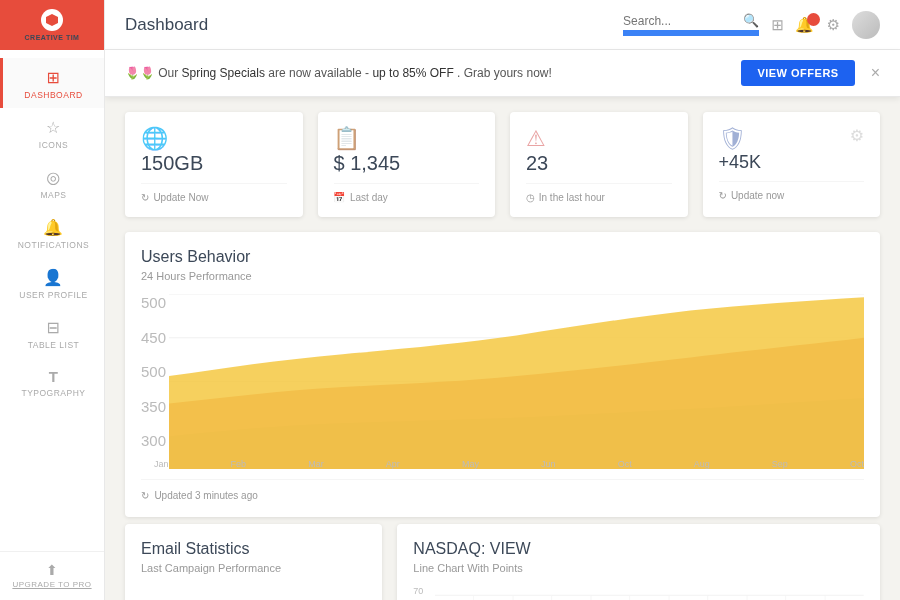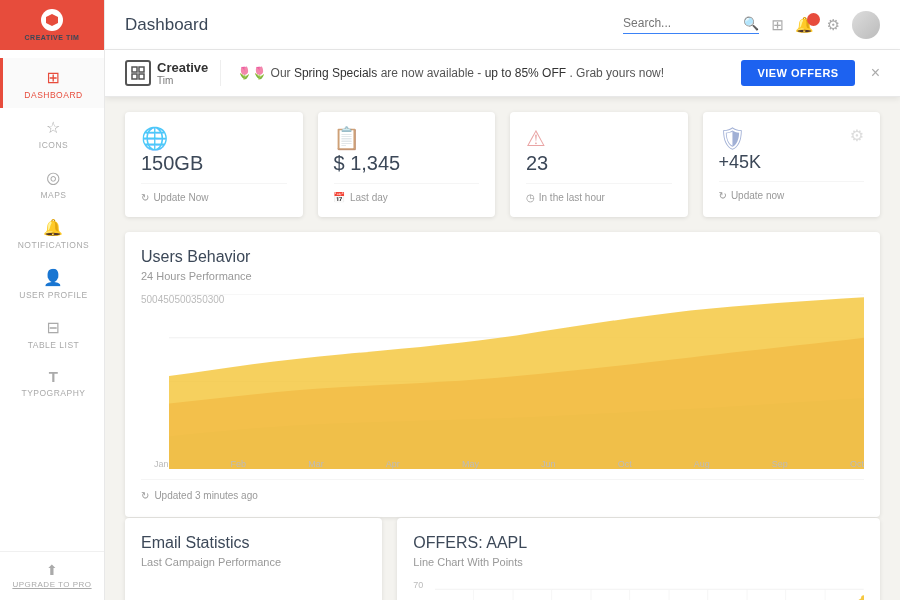--- a/index.html
+++ b/index.html
@@ -100,21 +100,21 @@
       justify-content: space-between;
       padding: 0 20px 0 20px;
       border-bottom: 1px solid #e8e8e8;
       flex-shrink: 0;
     }
     .header-title { font-size: 17px; font-weight: 300; color: #3c4858; }
     .header-right { display: flex; align-items: center; gap: 12px; }
     .search-container {
       display: flex;
       align-items: center;
-      border-bottom: 1px solid #3b82f6;
+      border-bottom: 6px solid #3b82f6;
       padding-bottom: 2px;
     }
     .search-input {
       border: none; outline: none; background: transparent;
       font-size: 12px; color: #999; width: 120px;
     }
     .search-icon { color: #aaa; font-size: 13px; }
     .header-icon { color: #aaa; font-size: 15px; cursor: pointer; position: relative; }
     .header-icon-badge {
       position: absolute; top: -3px; right: -5px;
@@ -211,35 +211,35 @@
       padding-top: 8px;
       margin-top: 2px;
     }
 
     
     .chart-card {
       background: white;
       border-radius: 4px;
       padding: 16px;
       box-shadow: 0 1px 4px rgba(0,0,0,0.1);
-      margin-bottom: 1px;
+      margin-bottom: 7px;
     }
     .chart-title { font-size: 16px; font-weight: 300; color: #3c4858; margin-bottom: 4px; }
     .chart-subtitle { font-size: 11px; color: #999; margin-bottom: 12px; }
 
     
     .area-chart-container {
       position: relative;
       height: 175px;
     }
     .area-chart-container svg { width: 100%; height: 100%; }
     .y-labels {
       position: absolute; left: 0; top: 0; bottom: 20px;
-      display: flex; justify-content: center;
-      font-size: 10px; color: #bbb;
+      display: flex; flex-direction: column; justify-content: space-between;
+      font-size: 15px; color: #bbb;
     }
     .x-labels {
       position: absolute; bottom: 0; left: 13px; right: 0;
       display: flex; justify-content: space-between;
       font-size: 9px; color: #bbb;
     }
     .chart-footer {
       display: flex; align-items: center; gap: 5px;
       font-size: 10px; color: #999;
       border-top: 1px solid #f5f5f5;
@@ -334,34 +334,20 @@
       <div class="header-icon" style="position:relative;">
         🔔
         <span class="header-icon-badge"></span>
       </div>
       <div class="header-icon">⚙</div>
       <div class="avatar-small"></div>
     </div>
   </div>
 
   <div id="notification-banner">
-    <div class="banner-logo">
-      <div class="banner-logo-box">
-        <svg width="14" height="14" viewBox="0 0 14 14">
-            <rect x="1" y="1" width="5" height="5" fill="none" stroke="#555" stroke-width="1.5"></rect>
-            <rect x="8" y="1" width="5" height="5" fill="none" stroke="#555" stroke-width="1.5"></rect>
-            <rect x="1" y="8" width="5" height="5" fill="none" stroke="#555" stroke-width="1.5"></rect>
-            <rect x="8" y="8" width="5" height="5" fill="none" stroke="#555" stroke-width="1.5"></rect>
-          </svg>
-      </div>
-      <div>
-        <span style="font-size:13px;font-weight:600;color:#333;display:block;">Creative</span>
-        <span style="font-size:10px;color:#777;display:block;">Tim</span>
-      </div>
-    </div>
     <div class="banner-text">
       <span>🌷🌷</span>
       <span>Our </span>
       <strong>Spring Specials</strong>
       <span> are now available - </span>
       <strong>up to 85% OFF</strong>
       <span>. Grab yours now!</span>
     </div>
     <button class="banner-offers-btn">VIEW OFFERS</button>
     <span class="banner-close">×</span>
@@ -467,21 +453,21 @@
 
     <div class="bottom-row">
 
       <div class="bottom-card">
         <div class="chart-title">Email Statistics</div>
         <div class="chart-subtitle">Last Campaign Performance</div>
 
       </div>
 
       <div class="bottom-card" style="flex:2;">
-        <div class="chart-title">OFFERS: AAPL</div>
+        <div class="chart-title">NASDAQ: VIEW</div>
         <div class="chart-subtitle">Line Chart With Points</div>
         <div class="line-chart-container">
           <div class="line-y-labels">
             <span>70</span>
 
           </div>
           <svg viewBox="0 0 500 130" style="margin-left:22px;width:calc(100% - 22px);height:100%;">
 
             <line x1="0" y1="0" x2="500" y2="0" stroke="#f0f0f0" stroke-width="1"></line>
             <line x1="0" y1="18" x2="500" y2="18" stroke="#f0f0f0" stroke-width="1"></line>

